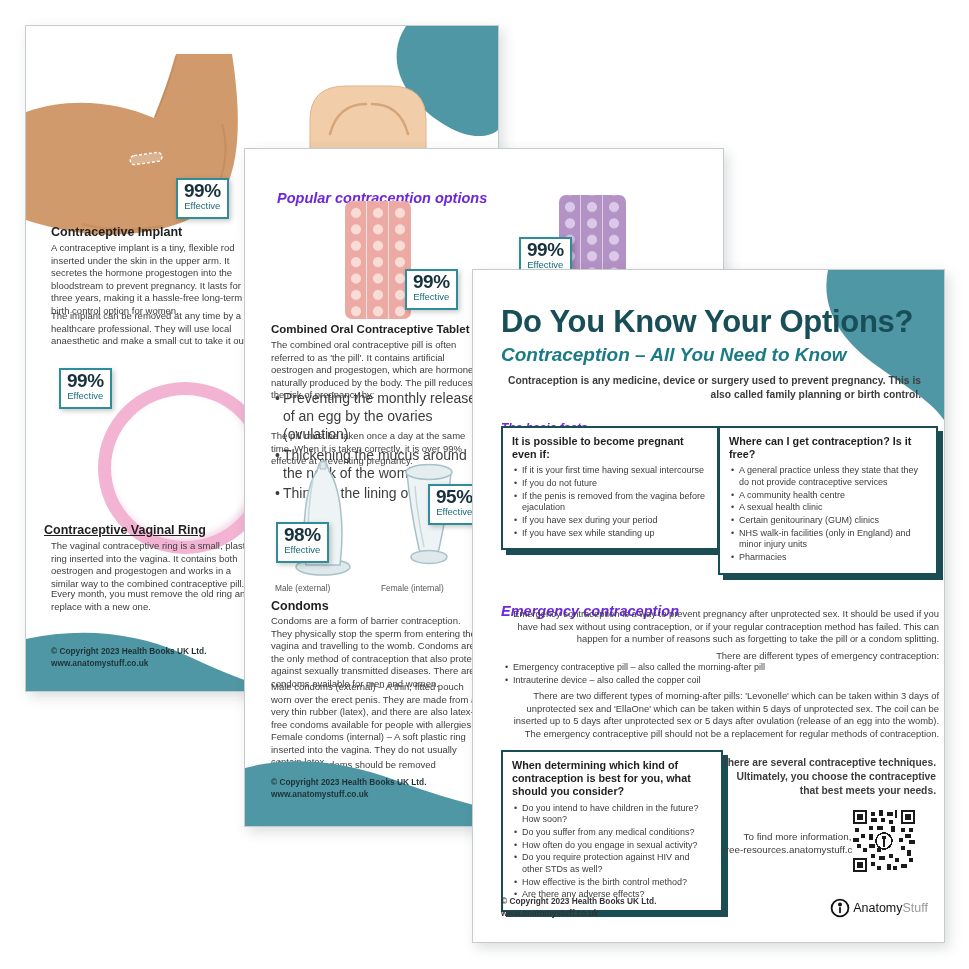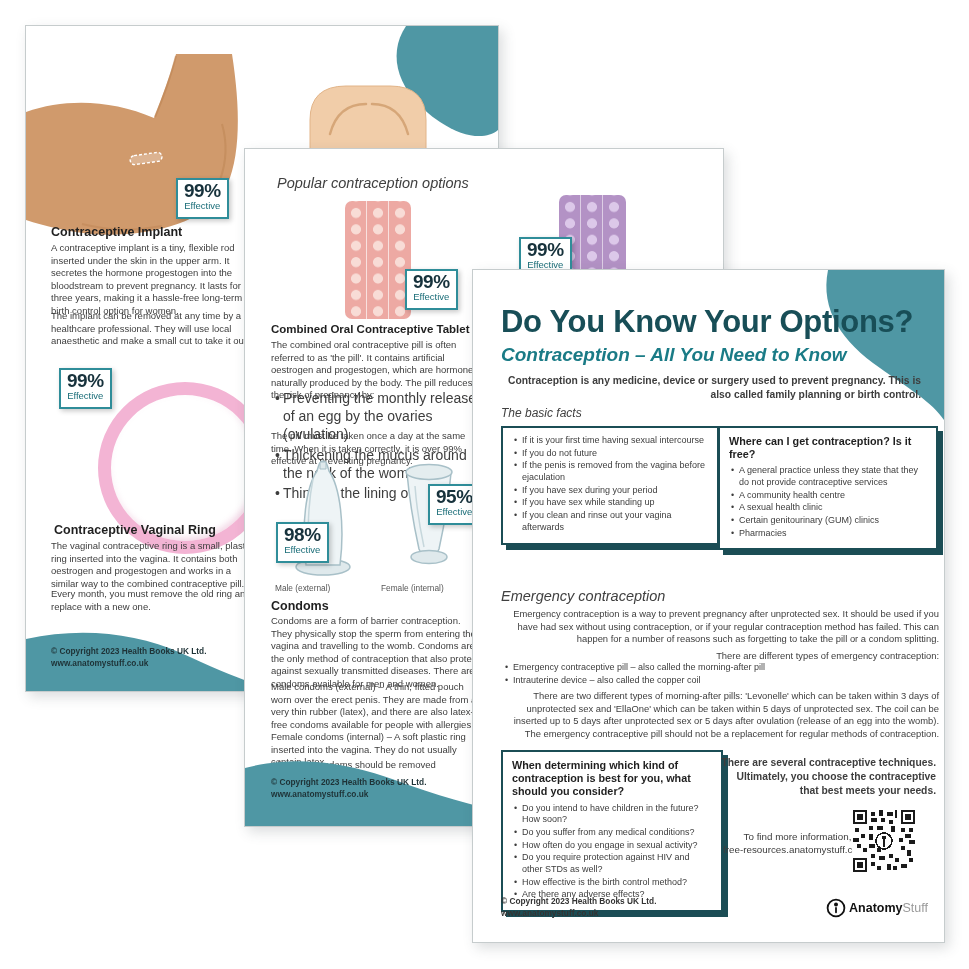--- a/index.html
+++ b/index.html
@@ -7,21 +7,21 @@
           font-family:"Liberation Sans","DejaVu Sans",sans-serif;}
   .page{position:absolute;background:#ffffff;border:1px solid #c6cccd;
         box-shadow:4px 5px 12px rgba(60,70,75,.18);overflow:hidden;}
   #page-back{left:25px;top:25px;width:472px;height:665px;z-index:1;}
   #page-middle{left:244px;top:148px;width:478px;height:677px;z-index:2;}
   #page-front{left:472px;top:269px;width:471px;height:672px;z-index:3;}
   .abs{position:absolute;margin:0;}
   .h2{font-weight:bold;color:#1f1f1f;font-size:12.5px;}
   .h2.sm{font-size:11.5px;}
   .body{font-size:9.5px;color:#3d3d3d;line-height:1.32;}
-  .teal-italic{font-style:italic;font-weight:normal;color:#404040;}
+  .teal-italic{font-style:italic;font-weight:bold;color:#6d28d9;margin-top:15px;}
   .badge{position:absolute;background:#ffffff;border:2px solid #2f8d99;text-align:center;
          padding:2px 8px 3px;box-shadow:2px 2px 5px rgba(0,0,0,.22);z-index:5;}
   .badge .pct{font-size:21px;font-weight:bold;color:#17323c;line-height:1.02;letter-spacing:-.5px;}
   .badge .eff{font-size:10.5px;color:#1a6d78;}
   .badge.small{padding:1px 6px 6px;}
   .badge.small .pct{font-size:19px;}
   .badge.small .eff{font-size:9.5px;}
   .box{position:absolute;border:2px solid #1b4d55;background:#ffffff;
        box-shadow:5px 5px 0 #1b4d55;padding:7px 9px 8px;}
   .box-title{font-weight:bold;font-size:10.8px;color:#1f1f1f;line-height:1.22;margin:0 0 4px 0;}
@@ -42,21 +42,21 @@
     background-size:100% 100%,22px 16.4px;background-position:0 0,0 4px;}
   .ring{position:absolute;width:148px;height:146px;border-radius:50%;border:13px solid #f3b4d4;
         box-shadow:inset 2px 3px 5px rgba(255,255,255,.6), inset -2px -3px 6px rgba(213,118,168,.28);}
   .copyright{font-size:8.3px;font-weight:bold;color:#1e3236;line-height:1.4;z-index:6;}
   .copyright.onwhite{color:#333333;}
   .front-title{font-size:31px;font-weight:bold;color:#184e57;letter-spacing:-.3px;}
   .front-sub{font-size:19px;font-style:italic;font-weight:bold;color:#1a7b86;}
   .fbody{font-size:9.8px;color:#3d3d3d;line-height:1.35;text-align:right;}
   .small-label{font-size:8.3px;color:#555555;text-align:left;}
   .logo{display:flex;align-items:center;gap:3px;}
-  .logo .bold{font-size:12.5px;font-weight:bold;color:#111111;}
+  .logo .bold{font-size:12.5px;font-weight:normal;color:#111111;}
   .logo .light{font-size:12.5px;color:#9a9a9a;}
   svg{display:block;}
 </style>
 </head>
 <body>
 
 <div class="canvas">
 
   <section class="page" id="page-back">
 
@@ -88,21 +88,21 @@
     <p class="abs body" style="left:25px;top:216px;width:210px;">A contraceptive implant is a tiny, flexible rod inserted under the skin in the upper arm. It secretes the hormone progestogen into the bloodstream to prevent pregnancy. It lasts for three years, making it a hassle-free long-term birth control option for women.</p>
     <p class="abs body" style="left:25px;top:284px;width:210px;">The implant can be removed at any time by a healthcare professional. They will use local anaesthetic and make a small cut to take it out.</p>
 
     <div class="ring" style="left:72px;top:356px;"></div>
 
     <div class="badge small" style="left:33px;top:342px;">
       <div class="pct">99%</div>
       <div class="eff">Effective</div>
     </div>
 
-    <h2 class="abs h2" style="left:28px;top:497px;">Contraceptive Vaginal Ring</h2>
+    <h2 class="abs h2" style="left:18px;top:497px;text-decoration:underline;">Contraceptive Vaginal Ring</h2>
     <p class="abs body" style="left:25px;top:514px;width:210px;">The vaginal contraceptive ring is a small, plastic ring inserted into the vagina. It contains both oestrogen and progestogen and works in a similar way to the combined contraceptive pill.</p>
     <p class="abs body" style="left:25px;top:562px;width:210px;">Every month, you must remove the old ring and replace with a new one.</p>
 
     <svg class="abs" style="left:0;bottom:0;" width="250" height="80" viewBox="0 0 250 80" preserveAspectRatio="none">
       <path d="M0,28 C55,16 110,22 155,42 C190,58 218,70 250,80 L0,80 Z" fill="#4f97a4"></path>
     </svg>
 
     <div class="abs copyright" style="left:25px;top:620px;">
       <div>© Copyright 2023 Health Books UK Ltd.</div>
       <div>www.anatomystuff.co.uk</div>
@@ -180,37 +180,38 @@
     <svg class="abs" style="right:0;top:0;" width="160" height="150" viewBox="0 0 160 150">
       <path d="M44,0 C36,40 58,72 96,98 C124,118 148,132 160,150 L160,0 Z" fill="#4f97a4"></path>
     </svg>
 
     <h1 class="abs front-title" style="left:28px;top:34px;">Do You Know Your Options?</h1>
     <div class="abs front-sub" style="left:28px;top:74px;">Contraception – All You Need to Know</div>
     <p class="abs fbody" style="left:28px;top:104px;width:420px;font-weight:bold;font-size:10.3px;">Contraception is any medicine, device or surgery used to prevent pregnancy. This is also called family planning or birth control.</p>
     <div class="abs teal-italic" style="left:28px;top:136px;font-size:12px;">The basic facts</div>
 
     <div class="box" style="left:28px;top:156px;width:196px;">
+      <p class="box-title">It is possible to become pregnant even if:</p>
       <ul class="bullets">
           <li>If it is your first time having sexual intercourse</li>
           <li>If you do not future</li>
           <li>If the penis is removed from the vagina before ejaculation</li>
           <li>If you have sex during your period</li>
           <li>If you have sex while standing up</li>
-          <li>If you clean and rinse out your vagina afterwards</li>
         </ul>
     </div>
 
     <div class="box" style="left:245px;top:156px;width:198px;">
       <p class="box-title">Where can I get contraception? Is it free?</p>
       <ul class="bullets">
           <li>A general practice unless they state that they do not provide contraceptive services</li>
           <li>A community health centre</li>
           <li>A sexual health clinic</li>
           <li>Certain genitourinary (GUM) clinics</li>
+          <li>NHS walk-in facilities (only in England) and minor injury units</li>
           <li>Pharmacies</li>
         </ul>
     </div>
 
 
     <h2 class="abs teal-italic" style="left:28px;top:318px;font-size:14.5px;">Emergency contraception</h2>
     <p class="abs fbody" style="left:28px;top:380px;width:438px;font-size:9.4px;">There are different types of emergency contraception:</p>
     <p class="abs fbody" style="left:28px;top:338px;width:438px;font-size:9.4px;">Emergency contraception is a way to prevent pregnancy after unprotected sex. It should be used if you have had sex without using contraception, or if your regular contraception method has failed. This can happen for a number of reasons such as forgetting to take the pill or a condom splitting.</p>
     <ul class="abs bullets" style="left:30px;top:392px;width:430px;">
         <li>Emergency contraceptive pill – also called the morning-after pill</li>

